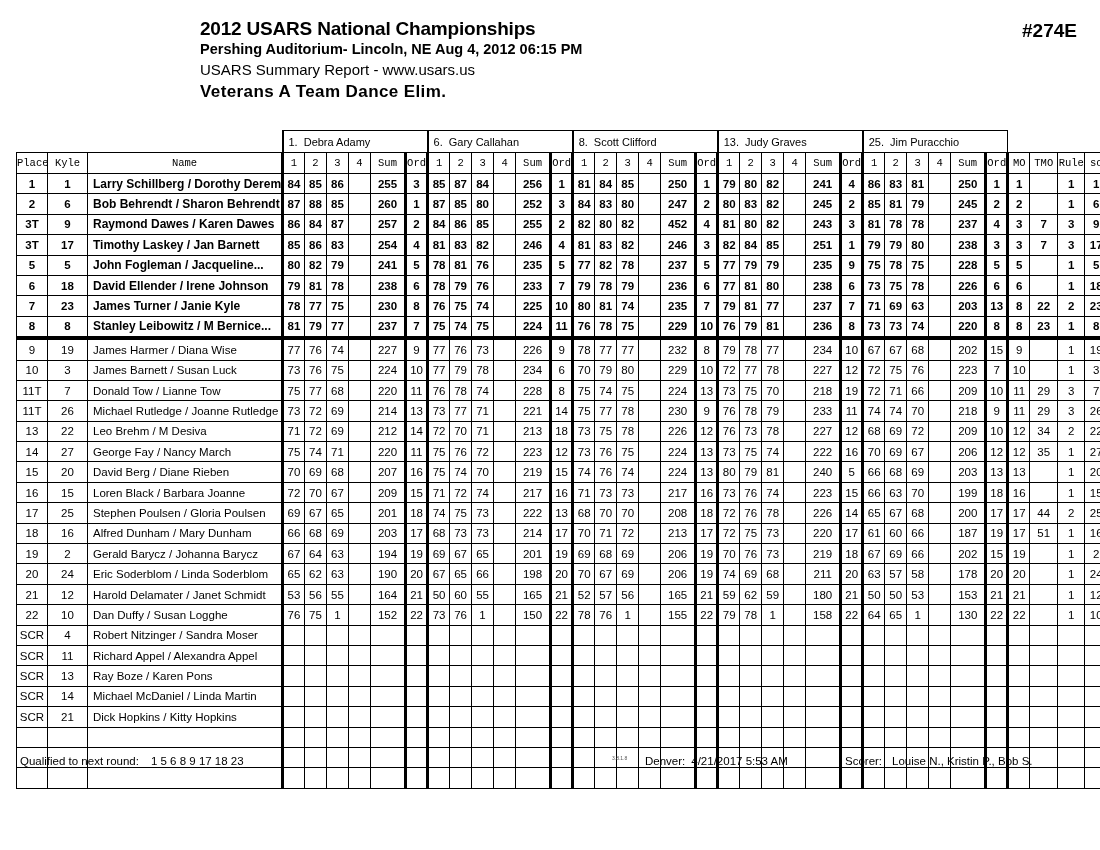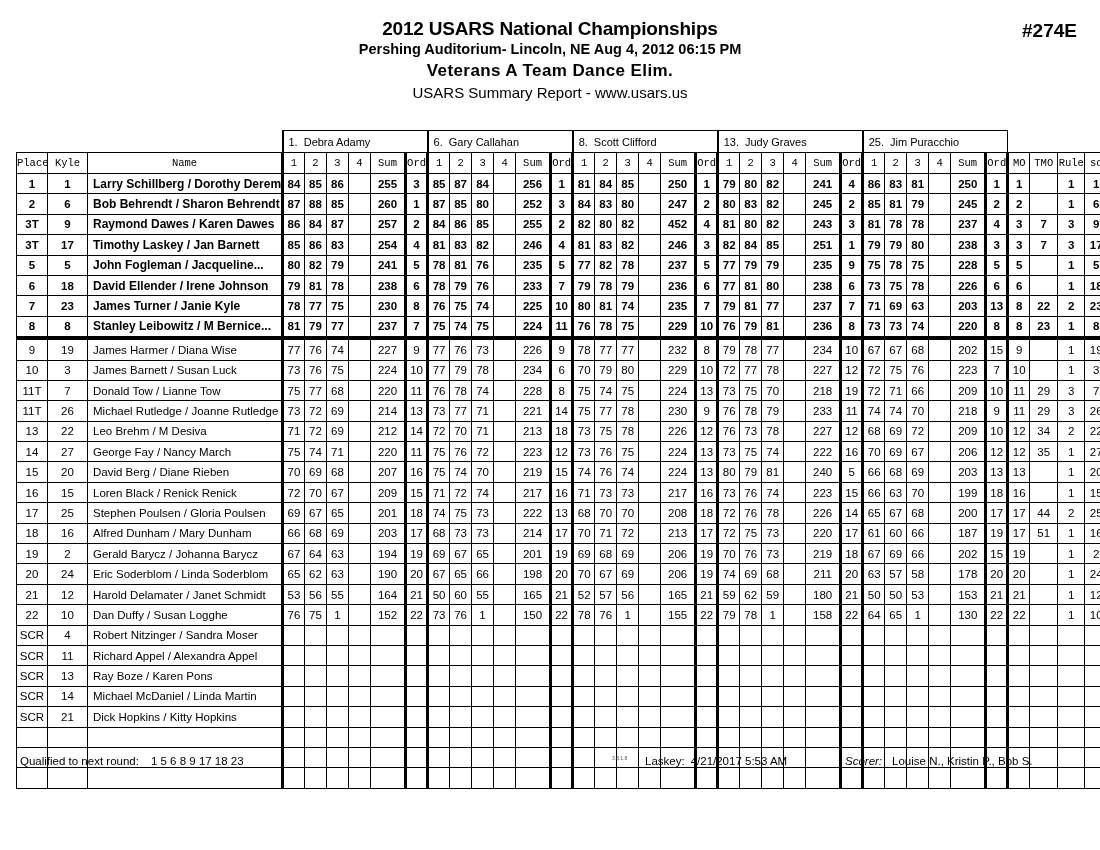--- a/index.html
+++ b/index.html
@@ -32,21 +32,20 @@
   .req-line { display: block; }
   .req-lbl { display: inline-block; }
   .req-num { display: inline-block; padding-left: 4px; }
   .req-name { display: inline-block; padding-left: 6px; }
 
   #title-block {
     position: absolute;
     left: 200px;
     right: 200px;
     top: 18px;
-    text-align: center;
   }
   #event-title {
     font-size: 19px;
     font-weight: bold;
     line-height: 22px;
     letter-spacing: -0.2px;
   }
   #venue-line {
     font-size: 14.5px;
     line-height: 19px;
@@ -169,34 +168,34 @@
     white-space: nowrap;
   }
   #printed-label { display: inline-block; }
   #printed-value { display: inline-block; padding-left: 6px; }
   #scorer-note {
     position: absolute;
     left: 845px;
     top: 3px;
     white-space: nowrap;
   }
-  #scorer-label { display: inline-block; font-style: italic; }
+  #scorer-label { display: inline-block; }
   #scorer-value { display: inline-block; padding-left: 10px; }
 </style>
 </head>
 <body>
 
 <div id="header">
 
 
   <div id="title-block">
     <div id="event-title">2012 USARS National Championships</div>
     <div id="venue-line">Pershing Auditorium- Lincoln, NE  Aug 4, 2012  06:15 PM</div>
+    <div id="report-line">USARS Summary Report - www.usars.us</div>
     <div id="division-title">Veterans A Team Dance Elim.</div>
-    <div id="report-line">USARS Summary Report - www.usars.us</div>
   </div>
 
   <div id="event-code">#274E</div>
 </div>
 
 <div id="grid-wrap">
   <table class="grid">
     <colgroup id="cols">
         <col style="width: 31px;">
         <col style="width: 40px;">
@@ -868,21 +867,21 @@
           <td class="c-score">203</td>
           <td class="c-ord ord-col">13</td>
           <td class="c-score">13</td>
           <td class="c-score"></td>
           <td class="c-score">1</td>
           <td class="c-score">20</td>
         </tr>
         <tr class="data-row">
           <td class="c-place">16</td>
           <td class="c-cont">15</td>
-          <td class="c-name">Loren Black / Renick Renick</td>
+          <td class="c-name">Loren Black / Barbara Joanne</td>
           <td class="c-score sep-left">72</td>
           <td class="c-score">70</td>
           <td class="c-score">67</td>
           <td class="c-score"></td>
           <td class="c-score">209</td>
           <td class="c-ord ord-col">15</td>
           <td class="c-score sep-left">71</td>
           <td class="c-score">72</td>
           <td class="c-score">74</td>
           <td class="c-score"></td>
@@ -1460,18 +1459,18 @@
       </tbody>
   </table>
 </div>
 
 <div id="footer">
   <div id="qualified-note">
     <span id="qualified-label">Qualified to next round:</span><span id="qualified-nums">1 5 6 8 9 17 18 23</span>
   </div>
   <div id="version-code">3.8.1.8</div>
   <div id="printed-note">
-    <span id="printed-label">Laskey:</span><span id="printed-value">4/21/2017  5:53 AM</span>
+    <span id="printed-label">Denver:</span><span id="printed-value">4/21/2017  5:53 AM</span>
   </div>
   <div id="scorer-note">
     <span id="scorer-label">Scorer:</span><span id="scorer-value">Louise N., Kristin P., Bob S.</span>
   </div>
 </div>
 
 </body></html>

